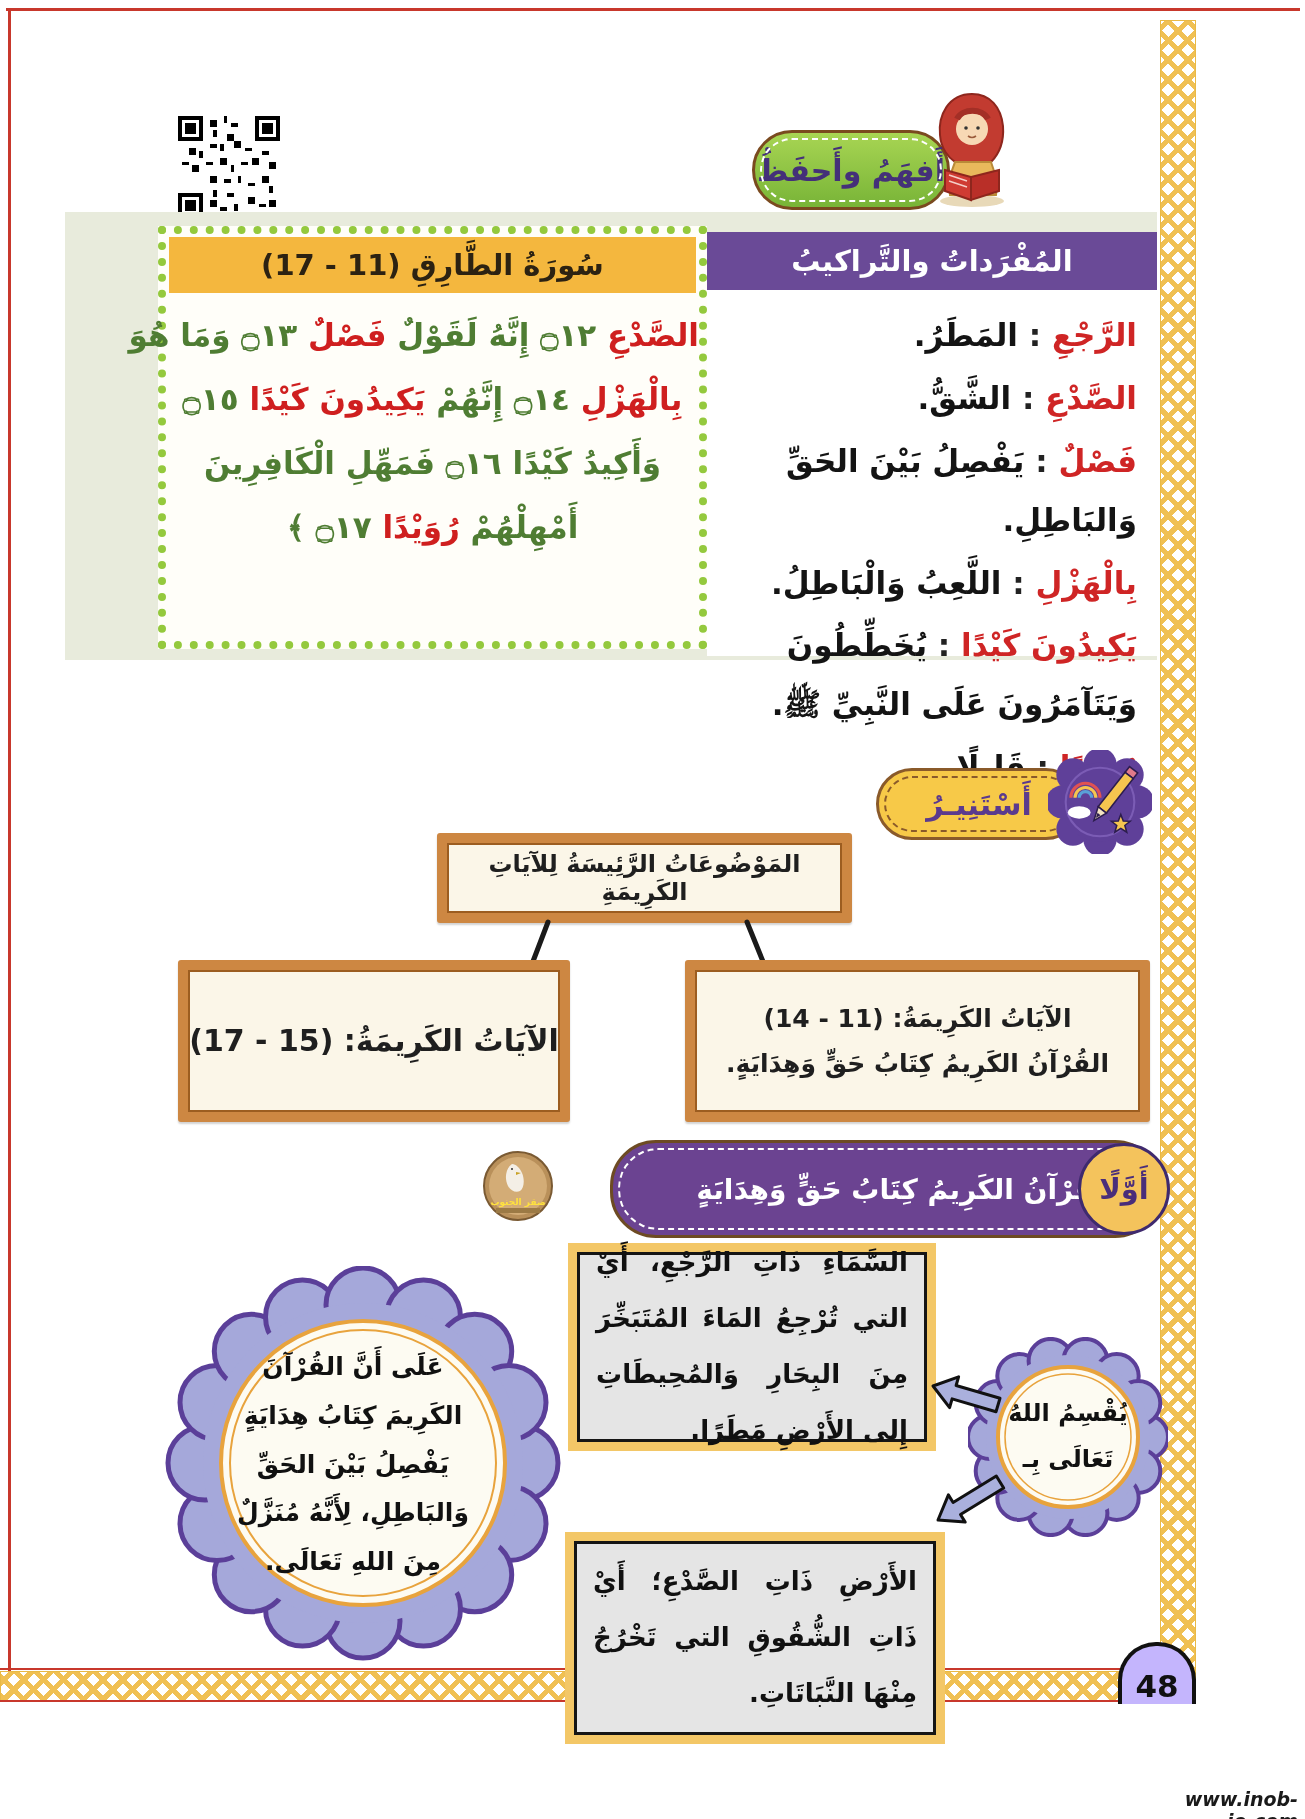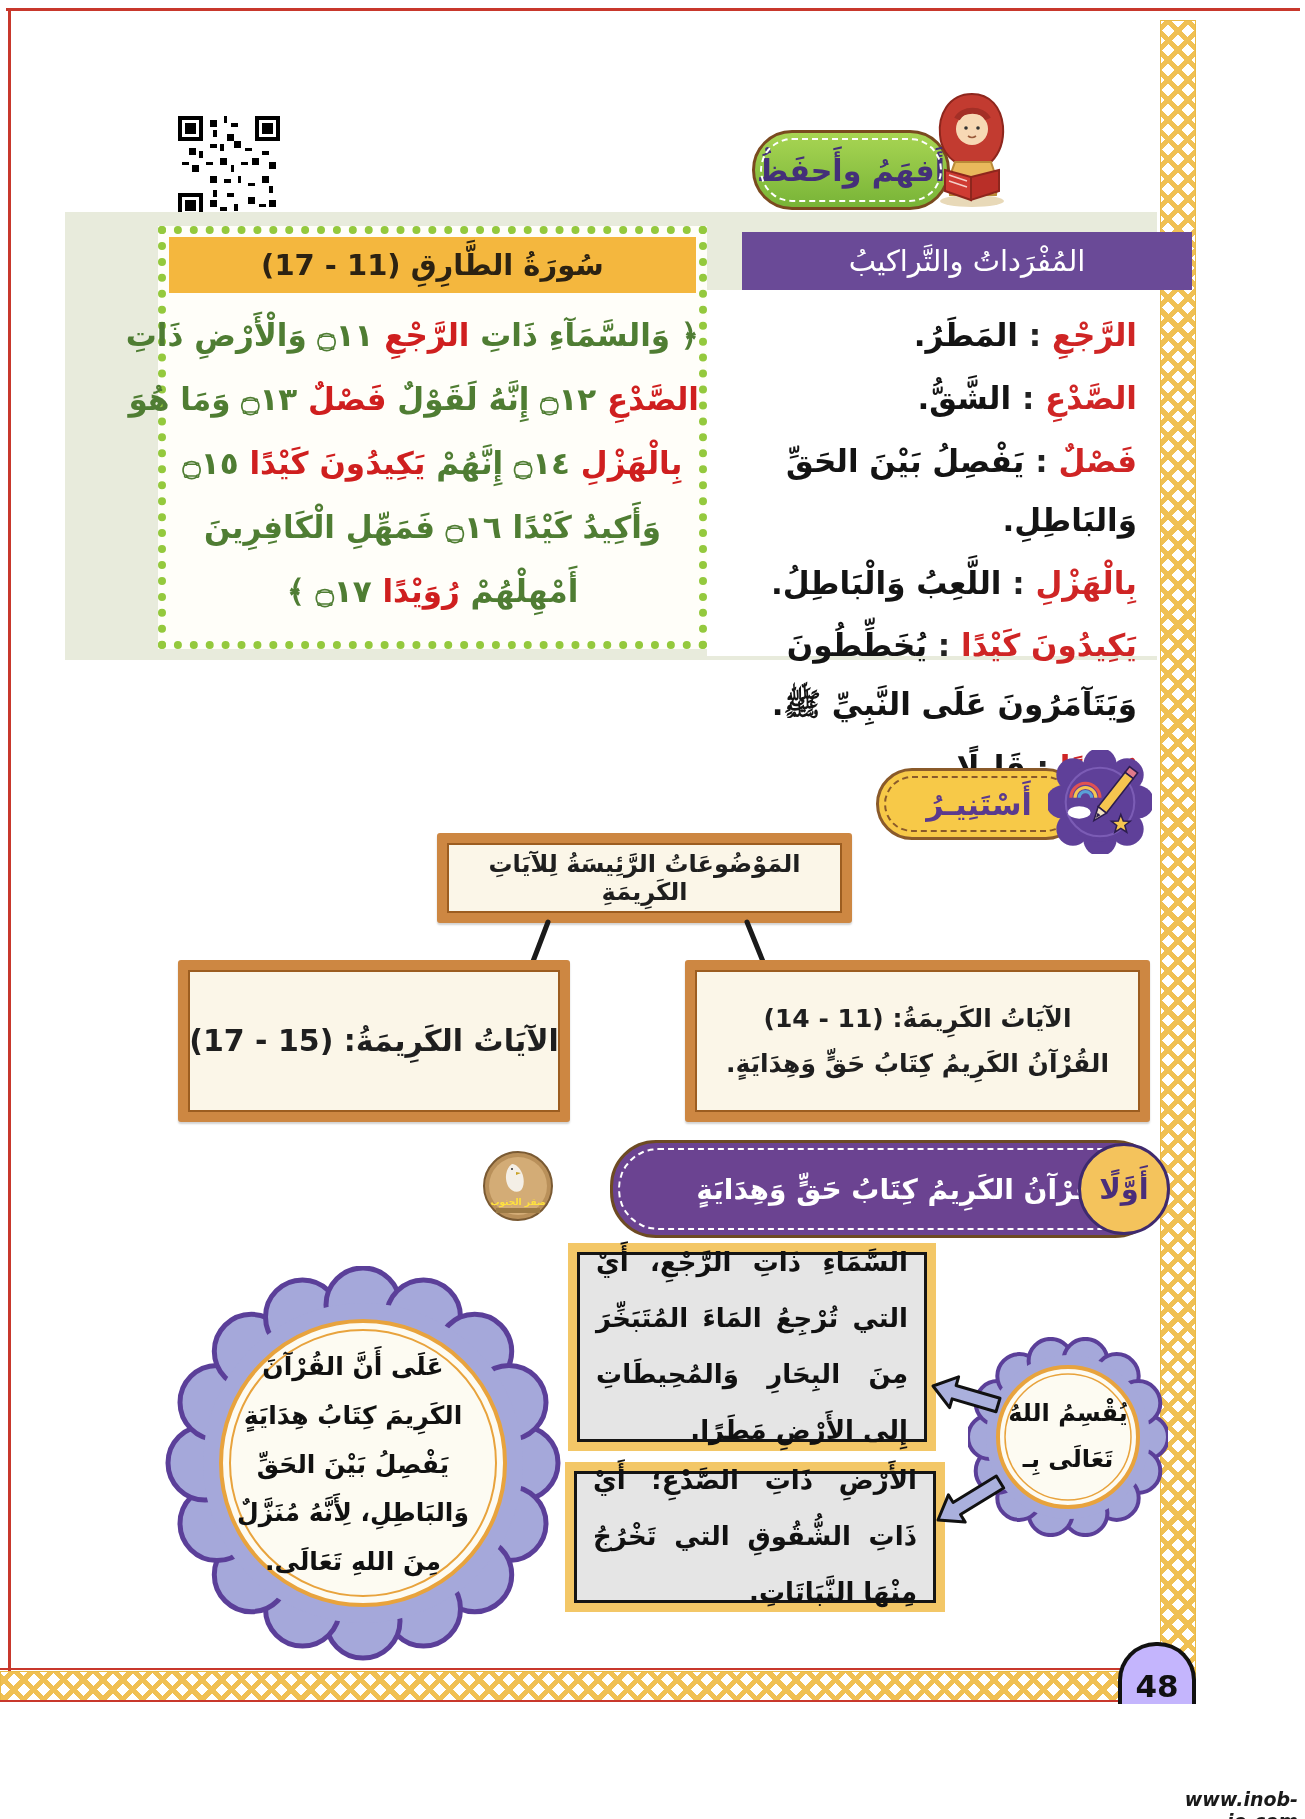--- a/index.html
+++ b/index.html
@@ -15,21 +15,21 @@
   
   .sage{position:absolute;background:#e8ebdc;}
   
   .quran-box{position:absolute;background:#fffef9;border:8px dotted #94c93d;}
   .qtitle{height:56px;margin:3px 3px 10px;background:#f4b73e;display:flex;align-items:center;justify-content:center;
           font-weight:700;font-size:29px;color:#2c2212;}
   .qline{text-align:center;font-size:31px;font-weight:700;height:64px;line-height:64px;white-space:nowrap;}
   .seg-g{color:#4f7d33;} .seg-r{color:#cf1f1f;}
   
   .vhead{position:absolute;background:#6a4a97;color:#fff;display:flex;align-items:center;justify-content:center;
-         font-size:29px;font-weight:400;margin-left:35px;}
+         font-size:29px;font-weight:700;}
   .vbody{position:absolute;background:#fff;padding:16px 20px;font-size:31px;line-height:1.9;color:#141414;}
   .vrow{margin-bottom:4px;}
   .term{color:#cf2525;font-weight:700;} .vsep{color:#222;font-weight:700;} .vdef{color:#141414;font-weight:600;}
   
   .badge{position:absolute;border-radius:40px;display:flex;align-items:center;justify-content:center;font-weight:700;}
   .badge::before{content:"";position:absolute;inset:5px;border:2px dashed #fff;border-radius:34px;pointer-events:none;}
   .badge-green{background:linear-gradient(#a8d553,#78b437);border:3px solid #7a4a1f;color:#443079;font-size:30px;}
   .badge-yellow{background:#f7c948;border:3px solid #8a5a2a;color:#5b3a8e;font-size:30px;}
   .badge-yellow::before{border-color:#8a5a2a;}
   
@@ -137,21 +137,20 @@
     <path d="M84 88 L56 95 L56 118 L84 109 Z" fill="#b92f28" stroke="#8e261d" stroke-width="2"></path>
     <path d="M34 93 L52 99 M34 99 L52 105" stroke="#f4cfc9" stroke-width="1.5"></path>
   </svg>
 
   <div class="sage" style="left:65px;top:212px;width:1092px;height:448px;"></div>
 
   <div class="quran-box" style="left:158px;top:226px;width:533px;height:407px;">
     <div class="qtitle">
       <span>سُورَةُ الطَّارِقِ (11 - 17)</span>
     </div>
-    <div class="qline"><span class="seg-g">﴿ وَالسَّمَآءِ ذَاتِ </span><span class="seg-r">الرَّجْعِ</span><span class="seg-g"> ۝١١ وَالْأَرْضِ ذَاتِ</span></div>
     <div class="qline"><span class="seg-r">الصَّدْعِ</span><span class="seg-g"> ۝١٢ إِنَّهُ لَقَوْلٌ </span><span class="seg-r">فَصْلٌ</span><span class="seg-g"> ۝١٣ وَمَا هُوَ</span></div>
     <div class="qline"><span class="seg-r">بِالْهَزْلِ</span><span class="seg-g"> ۝١٤ إِنَّهُمْ </span><span class="seg-r">يَكِيدُونَ كَيْدًا</span><span class="seg-g"> ۝١٥</span></div>
     <div class="qline"><span class="seg-g">وَأَكِيدُ كَيْدًا ۝١٦ فَمَهِّلِ الْكَافِرِينَ</span></div>
     <div class="qline"><span class="seg-g">أَمْهِلْهُمْ </span><span class="seg-r">رُوَيْدًا</span><span class="seg-g"> ۝١٧ ﴾</span></div>
   </div>
 
   <div class="vhead" style="left:707px;top:232px;width:450px;height:58px;">
     <span>المُفْرَداتُ والتَّراكيبُ</span>
   </div>
   <div class="vbody" style="left:707px;top:290px;width:450px;height:366px;box-sizing:border-box;">
@@ -221,21 +220,21 @@
     <circle cx="31" cy="20" r="4.5" fill="#f4efe6"></circle>
       <circle cx="30" cy="19" r="1" fill="#333"></circle>
     <path d="M34 22 L39 23 L34 25 Z" fill="#c9a227"></path>
     <text x="36" y="55" text-anchor="middle" font-size="9" font-weight="bold" fill="#ffe23e">صقر الجنوب</text>
     <rect x="14" y="58" width="44" height="5" fill="#9c7a45"></rect>
   </svg>
 
   <div class="ybox" style="left:568px;top:1243px;width:368px;height:208px;">
     <div class="inner">السَّمَاءِ ذَاتِ الرَّجْعِ، أَيْ التي تُرْجِعُ المَاءَ المُتَبَخِّرَ مِنَ البِحَارِ وَالمُحِيطَاتِ إِلى الأَرْضِ مَطَرًا.</div>
   </div>
-  <div class="ybox" style="left:565px;top:1462px;width:380px;height:150px;">
+  <div class="ybox" style="left:565px;top:1532px;width:380px;height:212px;">
     <div class="inner">الأَرْضِ ذَاتِ الصَّدْعِ؛ أَيْ ذَاتِ الشُّقُوقِ التي تَخْرُجُ مِنْهَا النَّبَاتَاتِ.</div>
   </div>
 
   <svg class="abs" style="left:968px;top:1337px;z-index:2;" width="200" height="200" viewBox="0 0 200 200">
     <g fill="#a5a8da" stroke="#5b3f99" stroke-width="4">
       <circle cx="178" cy="100" r="22"></circle>
         <circle cx="170.3" cy="133.9" r="22"></circle>
         <circle cx="148.7" cy="160.9" r="22"></circle>
       <circle cx="117.4" cy="176.1" r="22"></circle>
         <circle cx="82.6" cy="176.1" r="22"></circle>

